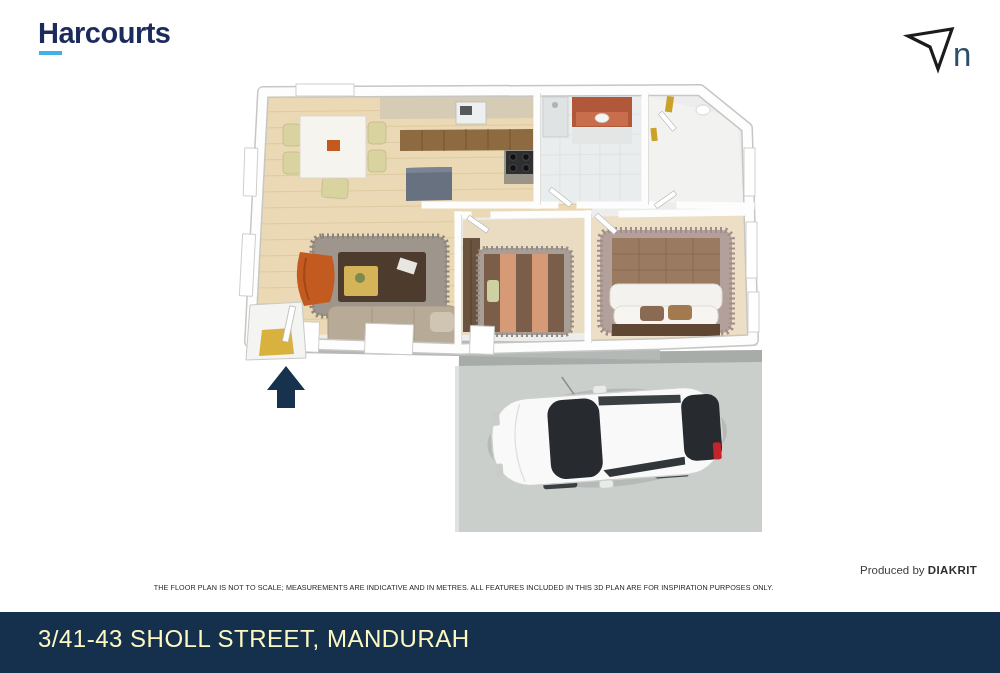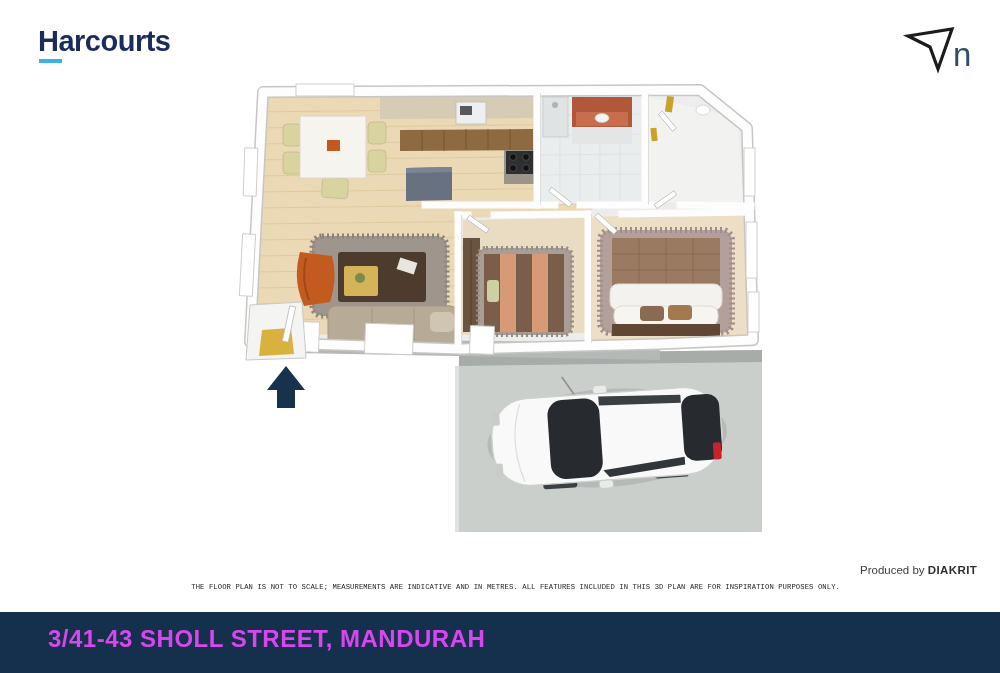--- a/index.html
+++ b/index.html
@@ -1,43 +1,43 @@
 <!DOCTYPE html>
 <html><head>
 <meta charset="utf-8">
 <style>
   html,body{margin:0;padding:0;background:#ffffff;}
   #page{position:relative;width:1000px;height:673px;background:#ffffff;overflow:hidden;
         font-family:"Liberation Sans",sans-serif;}
 
   
-  #logo{position:absolute;left:38px;top:26px;}
+  #logo{position:absolute;left:38px;top:18px;}
   #logo .word{font-size:29px;font-weight:700;color:#1b2b5c;letter-spacing:-0.5px;line-height:30px;}
   #logo .bar{position:absolute;left:1px;top:33px;width:23px;height:4px;background:#3fb0e8;}
 
   
   #compass{position:absolute;left:890px;top:15px;width:100px;height:70px;}
 
   
   #scene{position:absolute;left:0;top:0;width:1000px;height:673px;}
 
   
 
   
-  #disclaimer{position:absolute;left:115px;top:583px;width:725px;text-align:right;
-              font-size:7.2px;line-height:9.3px;color:#1a1a1a;letter-spacing:0.1px;font-family:Liberation Mono, monospace;}
+  #disclaimer{position:absolute;left:101px;top:583px;width:725px;text-align:center;
+              font-size:7.2px;line-height:9.3px;color:#1a1a1a;letter-spacing:0.1px;}
 
   
   #credit{position:absolute;left:860px;top:564px;font-size:11.5px;color:#3c3c3c;white-space:nowrap;}
   #credit .brand{font-weight:700;color:#2e2e2e;letter-spacing:0.4px;}
 
   
   #footer{position:absolute;left:0;top:612px;width:1000px;height:61px;background:#14304d;
           display:flex;align-items:center;}
-  #footer .addr{color:#d946ef;font-size:24px;font-weight:700;letter-spacing:0.5px;padding-left:48px;padding-bottom:8px;}
+  #footer .addr{color:#fef9c3;font-size:24px;font-weight:400;letter-spacing:0.5px;padding-left:38px;padding-bottom:8px;}
 </style>
 </head>
 <body>
 
 <div id="page">
 
   <div id="logo">
     <div class="word">Harcourts</div>
     <div class="bar"></div>
   </div>

